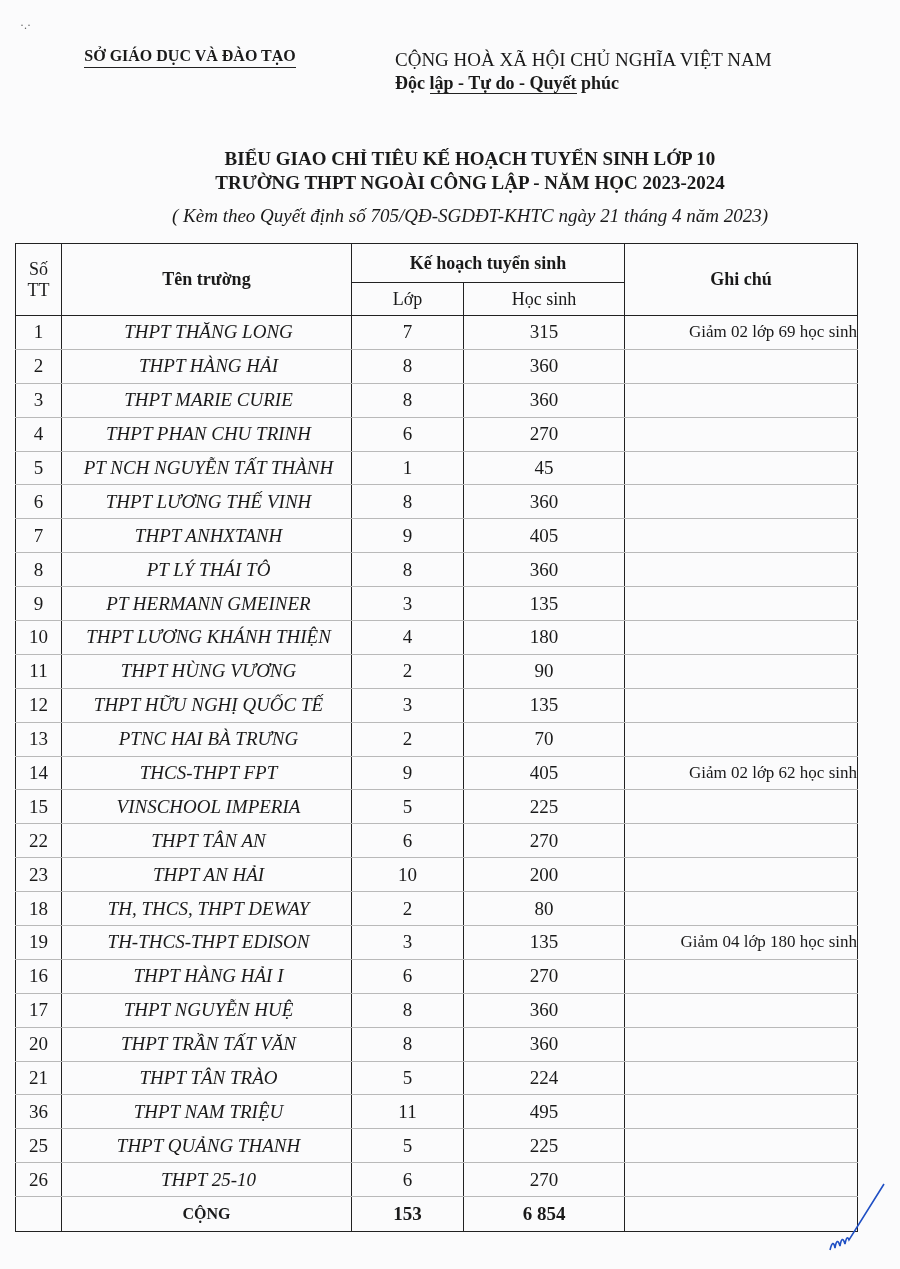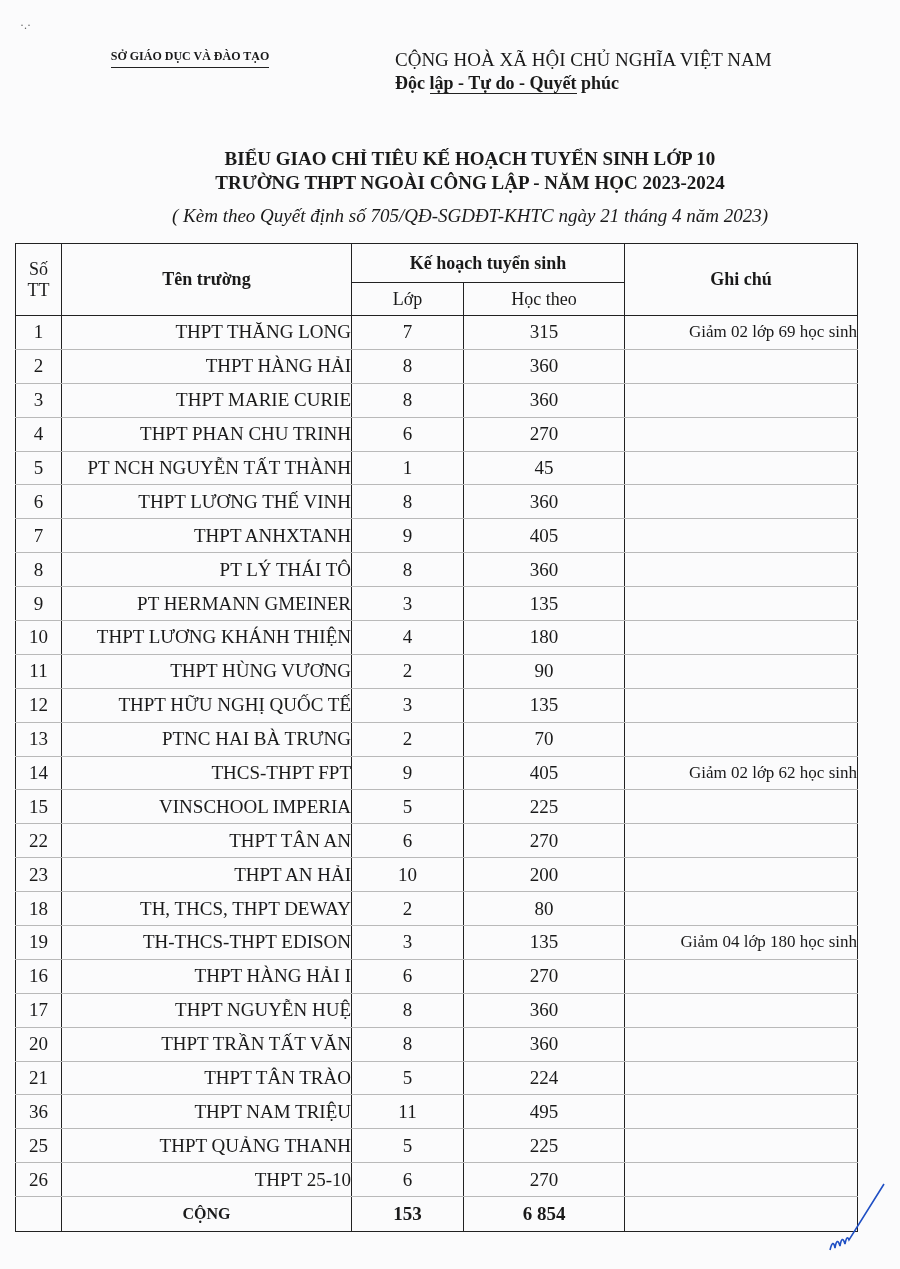--- a/index.html
+++ b/index.html
@@ -5,21 +5,21 @@
   html, body { margin: 0; padding: 0; }
   body {
     width: 900px; height: 1269px; position: relative; overflow: hidden;
     background: #fbfbfc;
     font-family: "Liberation Serif", "DejaVu Serif", serif;
     color: #1a1a1a;
   }
   .page { position: absolute; left: 0; top: 0; width: 900px; height: 1269px; }
   .hdr-left { position: absolute; left: 40px; top: 46px; width: 300px; text-align: center; }
   .hdr-left .l1 { font-size: 19px; line-height: 22px; }
-  .hdr-left .l2 { font-size: 12px; font-weight: bold; line-height: 20px; display: inline-block; border-bottom: 1.5px solid #222; padding-bottom: 1px; }
+  .hdr-left .l2 { font-size: 16px; font-weight: bold; line-height: 20px; display: inline-block; border-bottom: 1.5px solid #222; padding-bottom: 1px; }
   .hdr-right { position: absolute; left: 395px; top: 48px; width: 420px; text-align: left; }
   .hdr-right .r1 { font-size: 19px; line-height: 24px; }
   .hdr-right .r2 { font-size: 18px; font-weight: bold; line-height: 22px; }
   .hdr-right .r2 .u { border-bottom: 1.5px solid #222; }
   .stamp { position: absolute; left: 92px; top: 30px; width: 148px; height: 148px; border-radius: 50%;
     border: 2px solid rgba(214,70,90,0.75); box-sizing: border-box; pointer-events: none; }
   .stamp .inner { position: absolute; left: 12px; top: 12px; right: 12px; bottom: 12px; border-radius: 50%; border: 1px dotted rgba(214,70,90,0.6); }
   .stamp .t { position: absolute; width: 100%; text-align: center; color: rgba(214,70,90,0.8); font-family: "Liberation Sans", sans-serif; font-size: 14px; }
   .title { position: absolute; left: 0; width: 900px; text-align: center; font-weight: bold; font-size: 19px; }
   .t1 { top: 148px; left: 20px; }
@@ -28,21 +28,21 @@
   table.grid { position: absolute; left: 15px; top: 243px; width: 842px; border-collapse: collapse; table-layout: fixed; }
   table.grid td, table.grid th { border-left: 1.5px solid #222; border-right: 1.5px solid #222; border-top: 1px solid #b9b9b9; border-bottom: 1px solid #b9b9b9; padding: 0; font-weight: normal; }
   table.grid thead th { border: 1.5px solid #222; font-size: 18px; }
   table.grid thead th.bold { font-weight: bold; }
   .col-stt { width: 46px; } .col-name { width: 290px; } .col-lop { width: 112px; } .col-hs { width: 161px; } .col-note { width: 233px; }
   tr.hr1 th { height: 38px; }
   tr.hr2 th { height: 32px; }
   tbody tr { height: 33.9px; }
   tbody td { font-size: 19px; }
   td.stt { text-align: center; }
-  td.name { text-align: right; padding-left: 4px !important; white-space: nowrap; }
+  td.name { text-align: center; padding-left: 4px !important; white-space: nowrap; font-style: italic; }
   td.num { text-align: center; }
   td.note { text-align: right; font-size: 17px; }
   tr.total td { border-top: 1.5px solid #222; border-bottom: 1.5px solid #222; font-weight: bold; height: 34px; }
   tr.total td.label { text-align: center; font-size: 16px; }
   .sig { position: absolute; left: 822px; top: 1180px; width: 70px; height: 80px; pointer-events: none; }
   .dots { position: absolute; left: 20px; top: 18px; color: #666; font-size: 12px; }
 </style>
 </head>
 <body>
 
@@ -77,21 +77,21 @@
         <th rowspan="2">
           <div>Số</div>
           <div>TT</div>
         </th>
         <th rowspan="2" class="bold">Tên trường</th>
         <th colspan="2" class="bold">Kế hoạch tuyển sinh</th>
         <th rowspan="2" class="bold">Ghi chú</th>
       </tr>
       <tr class="hr2">
         <th>Lớp</th>
-        <th>Học theo</th>
+        <th>Học sinh</th>
       </tr>
     </thead>
     <tbody id="tbody">
         <tr>
           <td class="stt">1</td>
           <td class="name">THPT THĂNG LONG</td>
           <td class="num">7</td>
           <td class="num">315</td>
           <td class="note">Giảm 02 lớp 69 học sinh</td>
         </tr>

